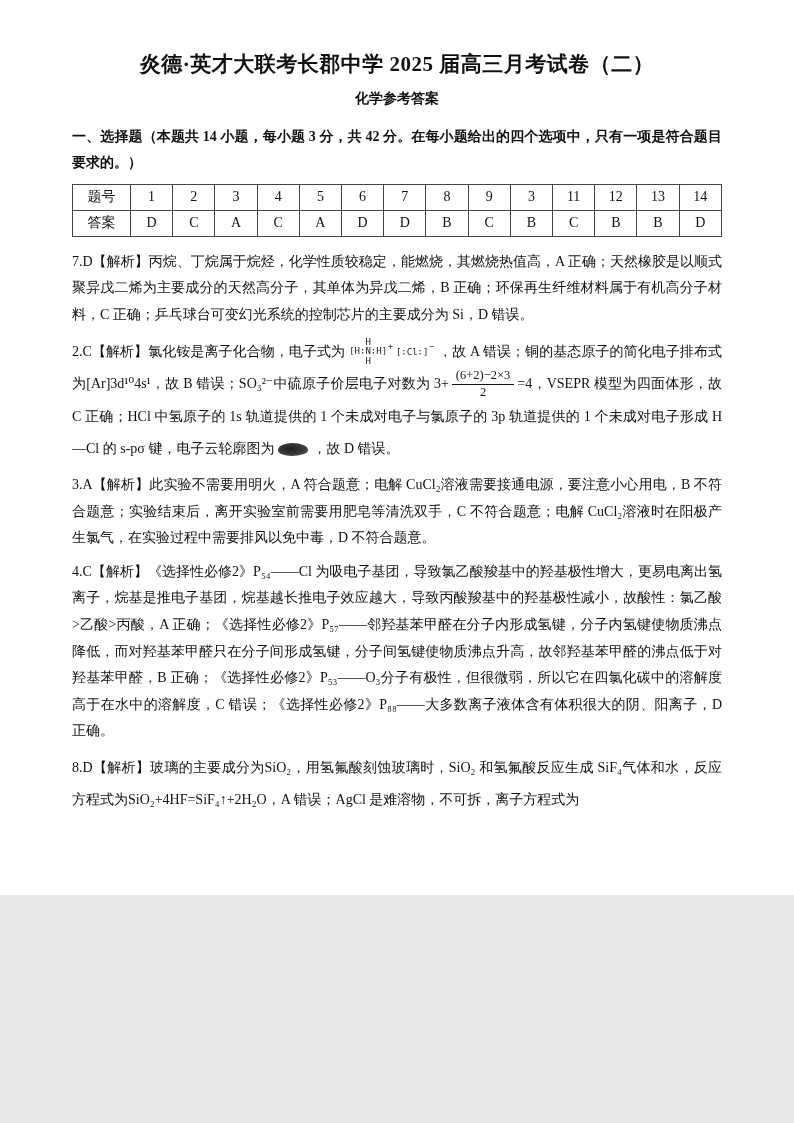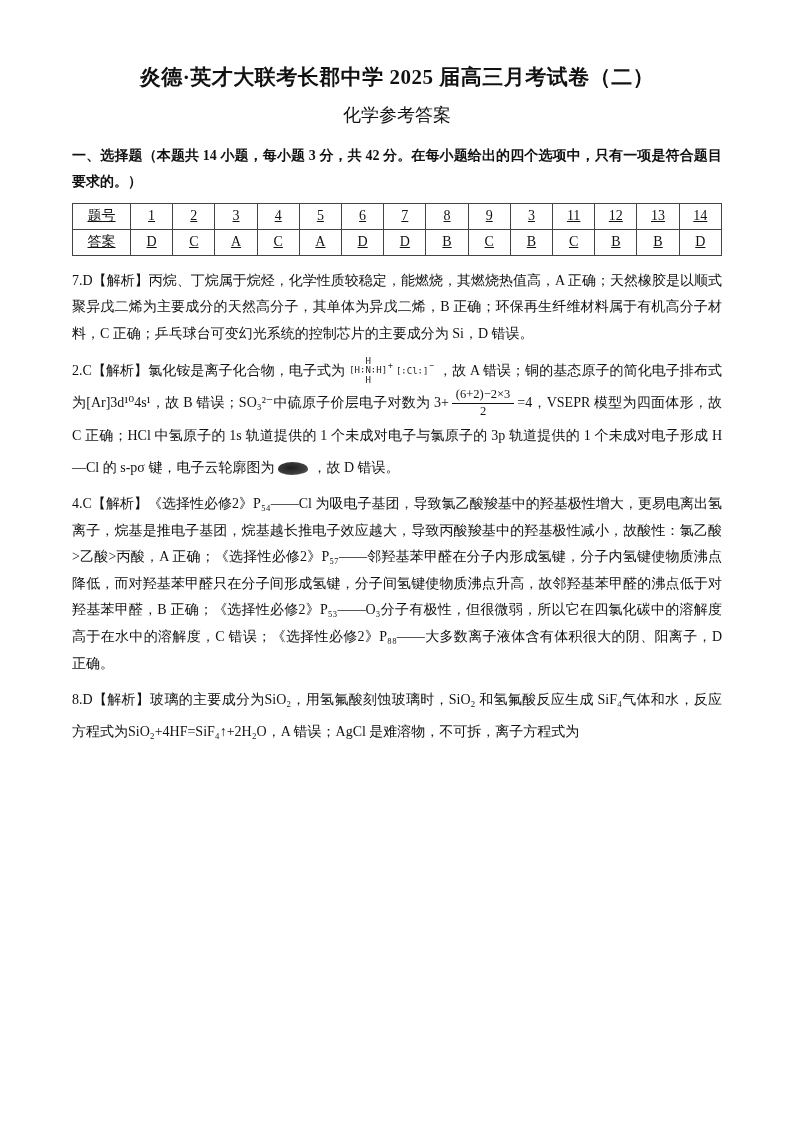--- a/index.html
+++ b/index.html
@@ -1,28 +1,28 @@
 <!DOCTYPE html>
 <html><head>
 <meta charset="utf-8">
 <style>
   * { box-sizing: border-box; }
   html,body { margin:0; padding:0; background:#e8e8e8; }
   .page {
-    width:794px; height:1123px; margin:0 auto; background:#ffffff;
+    width:794px; height:895px; margin:0 auto; background:#ffffff;
     font-family:"Liberation Serif","DejaVu Serif",serif; color:#111;
-    padding:57px 72px 36px 72px; overflow:hidden; position:relative;
+    padding:44px 72px 36px 72px; overflow:hidden; position:relative;
   }
   .title { text-align:center; font-size:21px; font-weight:bold; margin:6px 0 12px 0; letter-spacing:0.5px; }
-  .subtitle { text-align:center; font-size:18px; font-weight:normal; margin:0 0 16px 0; }
+  .subtitle { text-align:center; font-size:14px; font-weight:bold; margin:0 0 16px 0; }
   .section-heading { font-size:14px; font-weight:bold; line-height:1.85; margin:0 0 8px 0; text-align:justify; }
   table.answers { width:100%; border-collapse:collapse; table-layout:fixed; margin:2px 0 12px 0; }
   table.answers td {
     border:1px solid #444; text-align:center; vertical-align:middle;
-    font-size:14px; height:26px; padding:0 2px; font-family:"Liberation Serif","DejaVu Serif",serif;text-decoration:underline;
+    font-size:14px; height:26px; padding:0 2px; font-family:"Liberation Serif","DejaVu Serif",serif;
   }
   table.answers td.lbl { width:58px; }
   .expl p { font-size:14px; line-height:1.9; margin:0 0 7px 0; text-align:justify; word-break:break-all; }
   .expl p.spread { line-height:2.3; }
   sup,sub { font-size:10px; }
   
   .frac { display:inline-flex; flex-direction:column; align-items:center; vertical-align:middle; font-size:12.5px; line-height:1.25; margin:0 3px; }
   .frac .num { border-bottom:1px solid #111; padding:0 4px; }
   .frac .den { padding:0 4px; }
   
@@ -97,20 +97,21 @@
             <span>H</span>
           </span>
           <sup>+</sup>
           <span class="cl">[∶Cl∶]</span>
           <sup>−</sup>
         </span><span>，故 A 错误；铜的基态原子的简化电子排布式为[Ar]3d¹⁰4s¹，故 B 错误；SO₃²⁻中硫原子价层电子对数为 3+</span><span class="frac">
           <span class="num">(6+2)−2×3</span>
           <span class="den">2</span>
         </span><span>=4，VSEPR 模型为四面体形，故 C 正确；HCl 中氢原子的 1s 轨道提供的 1 个未成对电子与氯原子的 3p 轨道提供的 1 个未成对电子形成 H—Cl 的 s-pσ 键，电子云轮廓图为</span><span class="blob"></span><span>，故 D 错误。</span></p>
 
+    <p>3.A【解析】此实验不需要用明火，A 符合题意；电解 CuCl₂溶液需要接通电源，要注意小心用电，B 不符合题意；实验结束后，离开实验室前需要用肥皂等清洗双手，C 不符合题意；电解 CuCl₂溶液时在阳极产生氯气，在实验过程中需要排风以免中毒，D 不符合题意。</p>
 
     <p>4.C【解析】《选择性必修2》P₅₄——Cl 为吸电子基团，导致氯乙酸羧基中的羟基极性增大，更易电离出氢离子，烷基是推电子基团，烷基越长推电子效应越大，导致丙酸羧基中的羟基极性减小，故酸性：氯乙酸&gt;乙酸&gt;丙酸，A 正确；《选择性必修2》P₅₇——邻羟基苯甲醛在分子内形成氢键，分子内氢键使物质沸点降低，而对羟基苯甲醛只在分子间形成氢键，分子间氢键使物质沸点升高，故邻羟基苯甲醛的沸点低于对羟基苯甲醛，B 正确；《选择性必修2》P₅₃——O₃分子有极性，但很微弱，所以它在四氯化碳中的溶解度高于在水中的溶解度，C 错误；《选择性必修2》P₈₈——大多数离子液体含有体积很大的阴、阳离子，D 正确。</p>
 
 
     <p class="spread">8.D【解析】玻璃的主要成分为SiO₂，用氢氟酸刻蚀玻璃时，SiO₂ 和氢氟酸反应生成 SiF₄气体和水，反应方程式为SiO₂+4HF=SiF₄↑+2H₂O，A 错误；AgCl 是难溶物，不可拆，离子方程式为</p>
 
   </div>
 
 </div>
 

